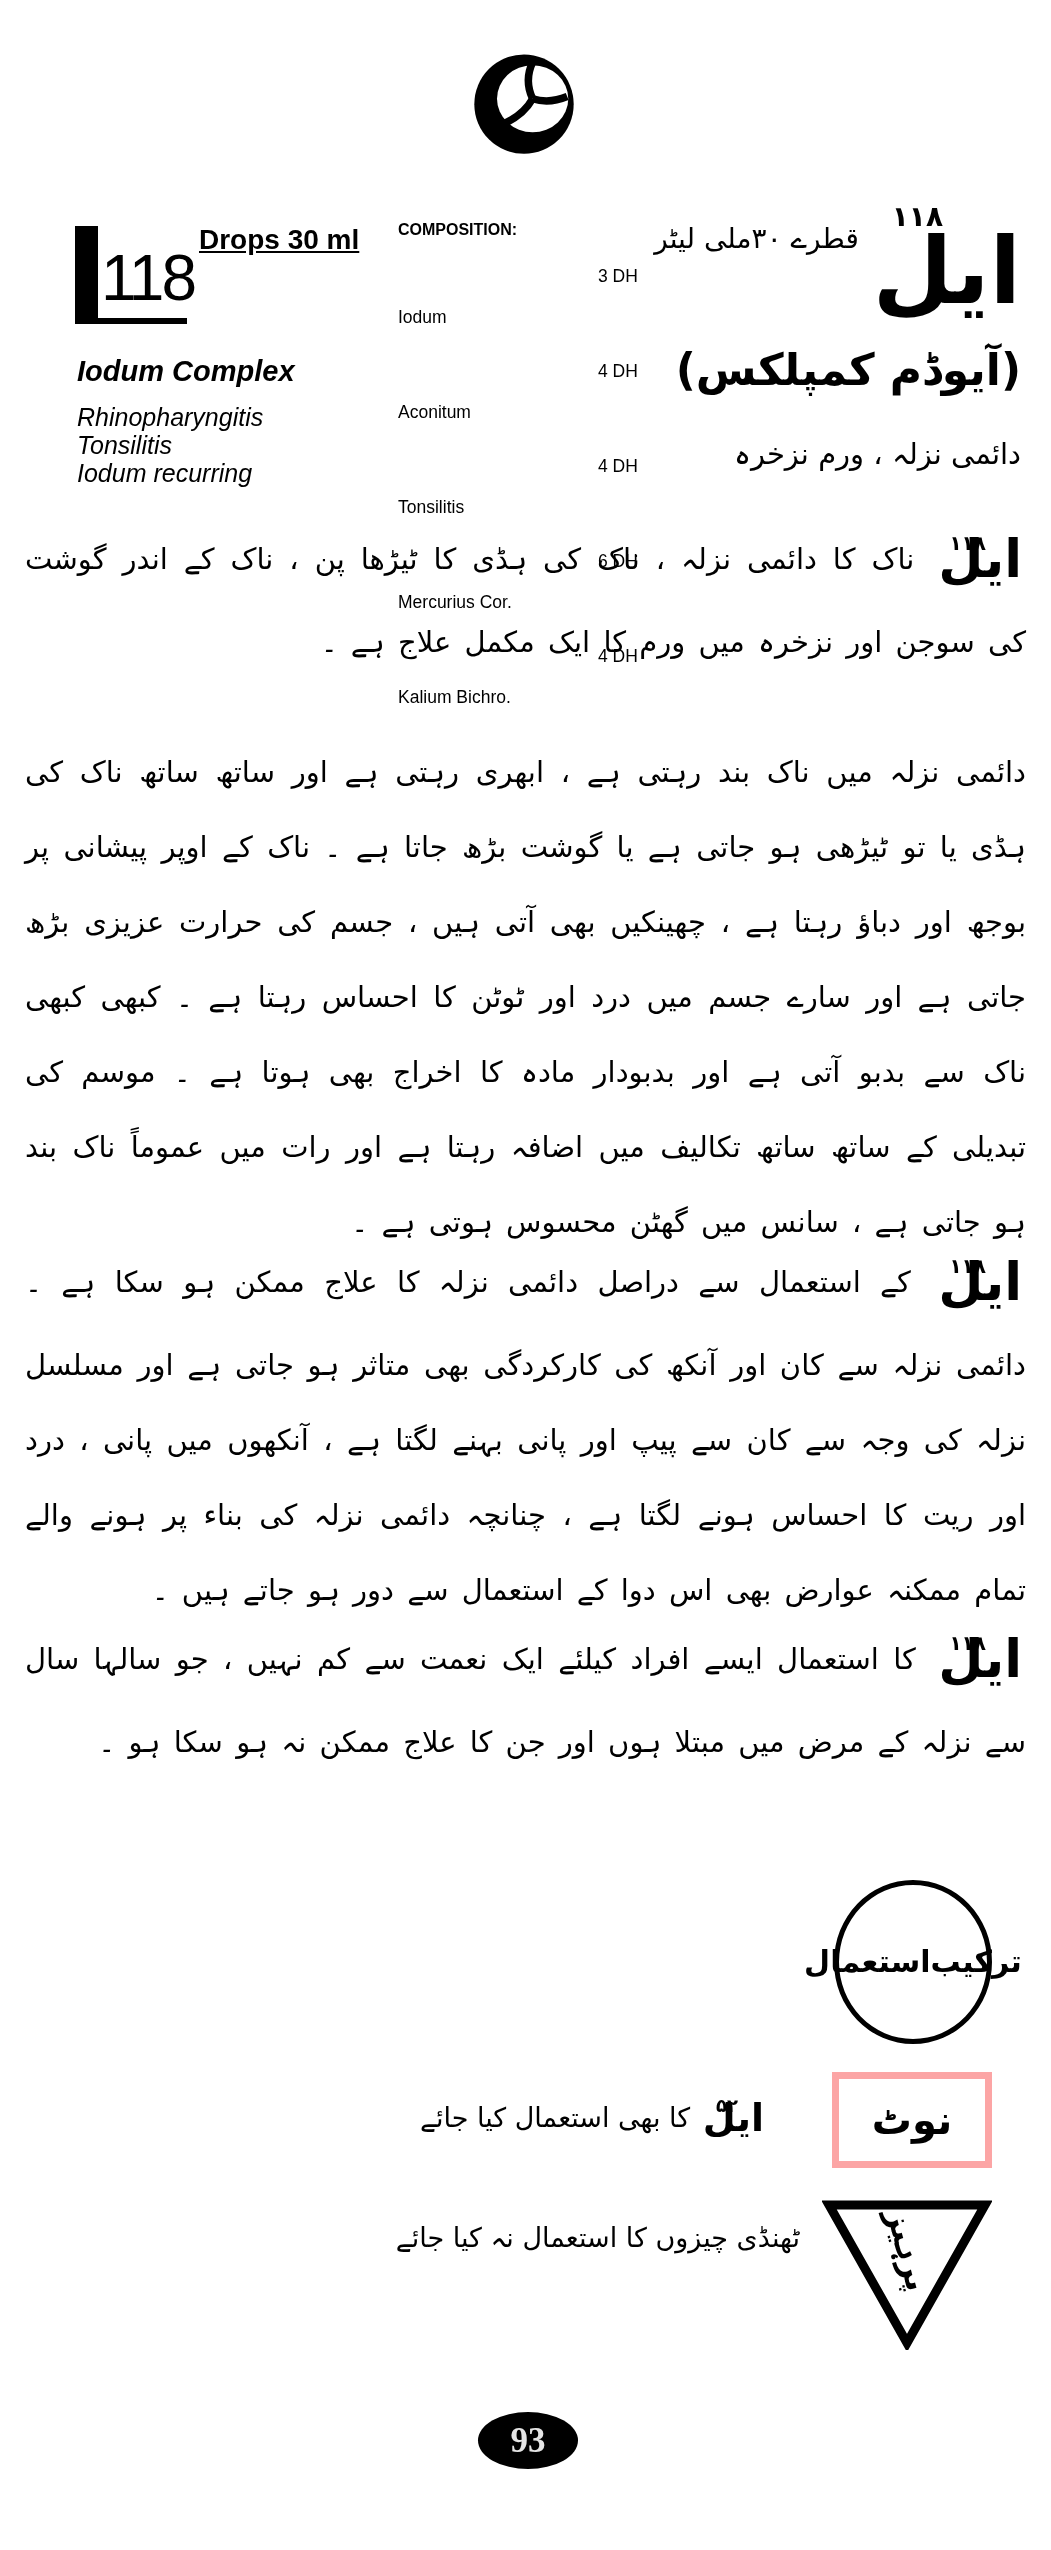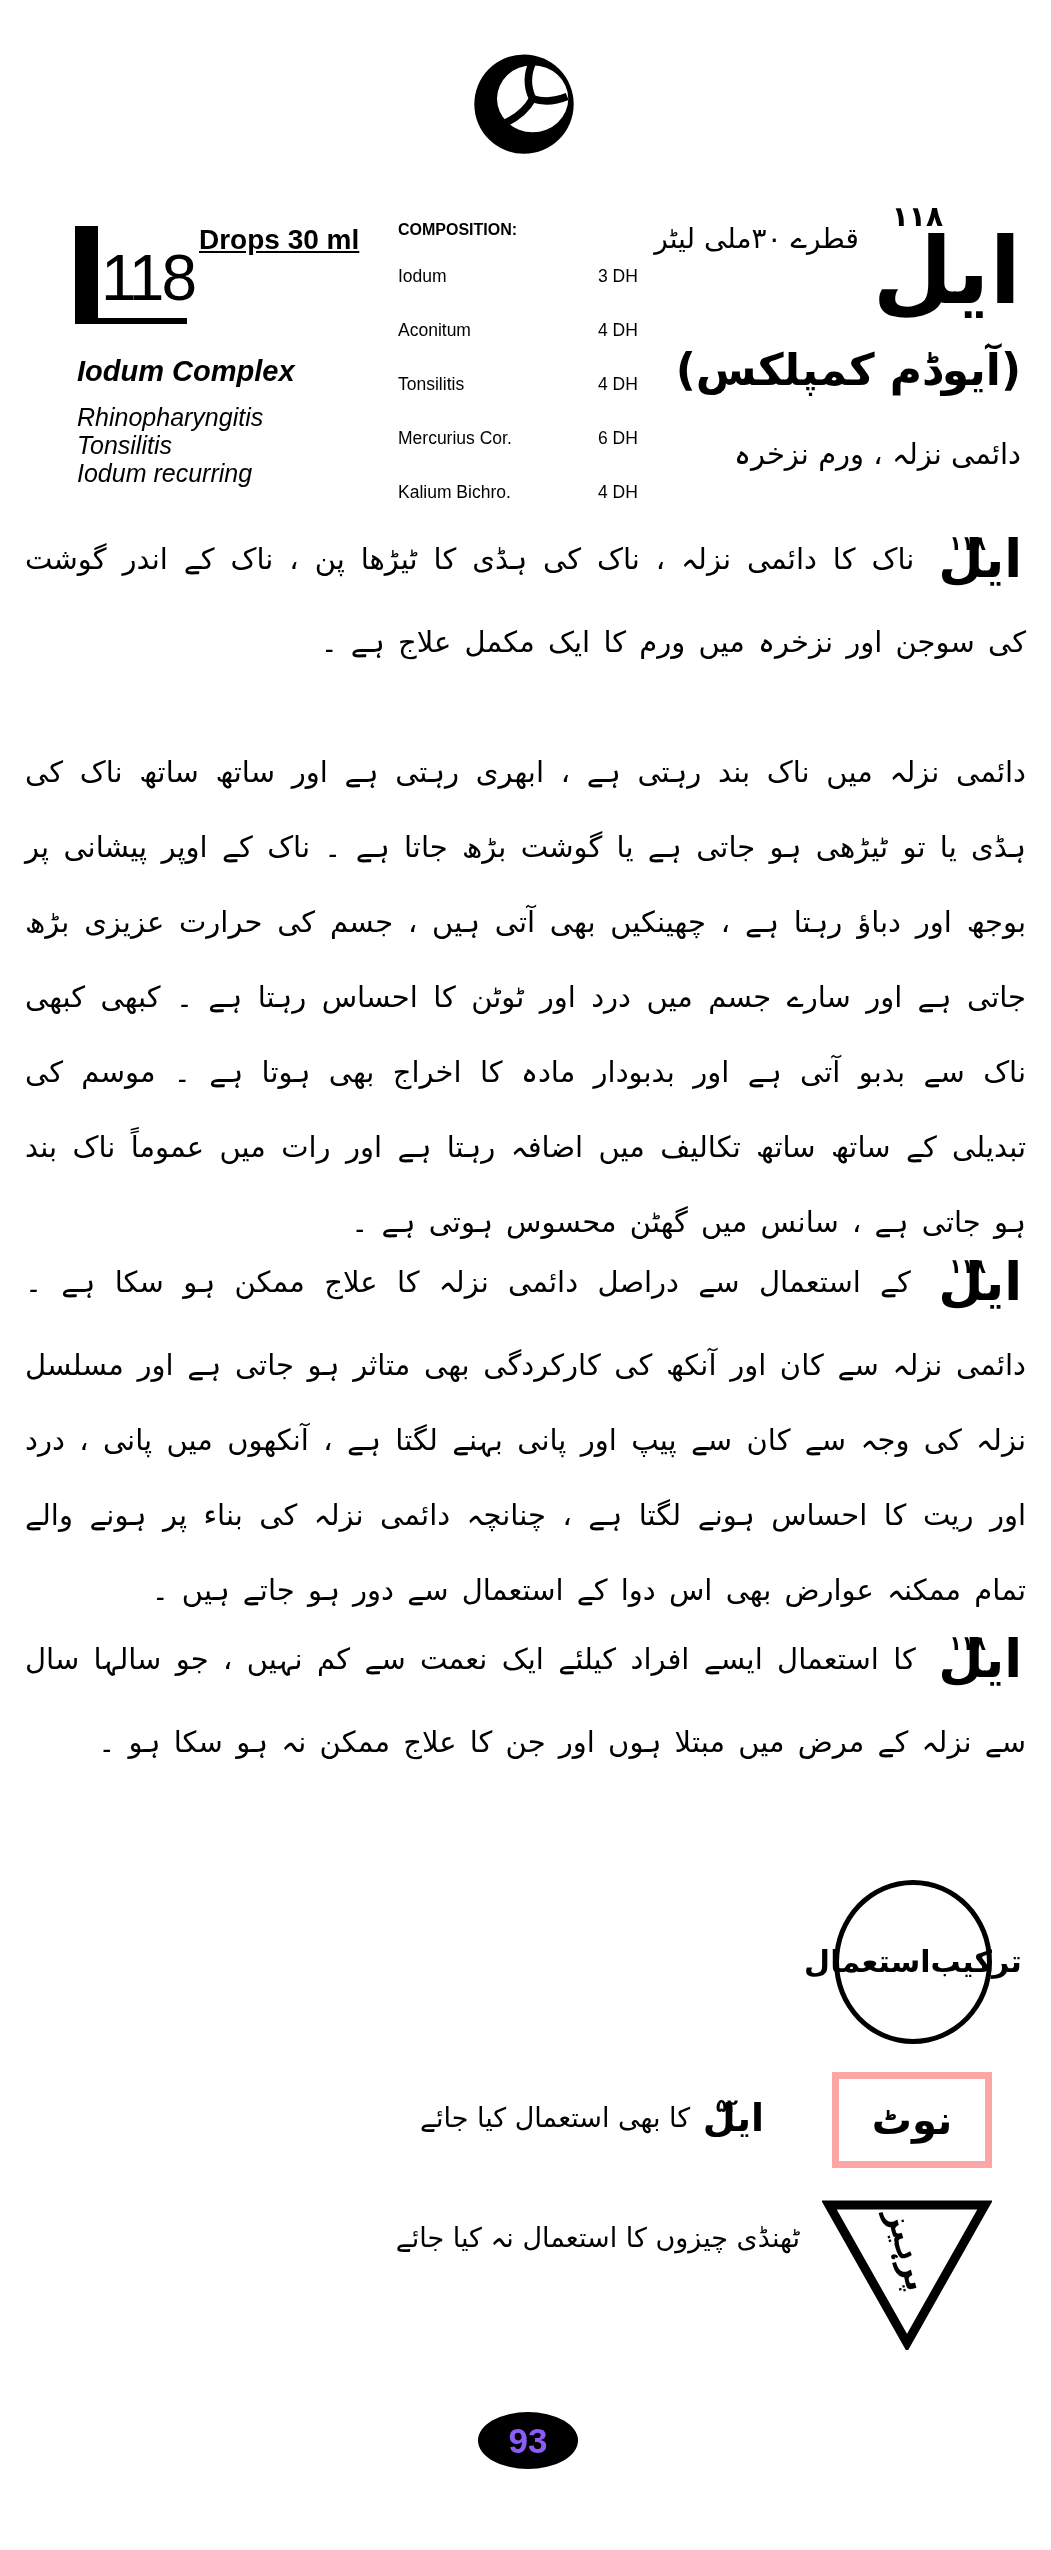--- a/index.html
+++ b/index.html
@@ -18,21 +18,21 @@
             line-height:1;letter-spacing:-3px;}
   .drops-label{position:absolute;left:124px;top:-2px;font-size:28px;font-weight:bold;white-space:nowrap;text-decoration:underline;}
 
   .en-name{left:77px;top:355px;font-size:29px;font-weight:bold;font-style:italic;white-space:nowrap;}
   .en-indications{left:77px;top:403px;font-size:25px;font-style:italic;line-height:28px;}
 
   
   .composition{left:398px;top:221px;width:252px;}
   .comp-title{font-size:16px;font-weight:bold;margin-bottom:27px;}
   .comp-row{display:flex;justify-content:space-between;font-size:17.5px;margin-bottom:33px;}
-  .comp-name{text-align:left;}
+  .comp-name{text-align:left;margin-top:41px;}
   .comp-pot{width:52px;text-align:left;}
 
   
   .ur{direction:rtl;font-family:"DejaVu Sans",sans-serif;}
 
   
   .ur-header{right:30px;top:200px;width:400px;text-align:right;}
   .ur-brand-row{display:flex;align-items:flex-start;gap:14px;height:140px;}
   .ur-brand{position:relative;display:inline-block;padding-top:26px;}
   .ur-brand-word{font-size:92px;font-weight:bold;line-height:1;}
@@ -62,21 +62,21 @@
   .caution-row{align-items:flex-start;}
   .caution-row .section-text{margin-top:14px;}
 
   .inline-brand{position:relative;display:inline-block;padding:0 2px 0 4px;vertical-align:-4px;}
   .ib-word{font-size:38px;font-weight:bold;line-height:.9;}
   .ib-num{position:absolute;top:-16px;right:28px;font-size:18px;font-weight:bold;}
 
   
   .page-badge{left:478px;top:2412px;width:100px;height:57px;background:#000;border-radius:50%;
               display:flex;align-items:center;justify-content:center;
-              color:#8b5cf6;font-size:35px;font-weight:bold;}
+              color:#e5e5e5;font-size:35px;font-weight:bold;font-family:Liberation Serif, serif;}
 </style>
 </head>
 <body>
 
 <div class="abs emblem">
   <svg viewBox="0 0 100 100" width="108" height="108">
     <circle cx="50" cy="52" r="46" fill="#000"></circle>
     <ellipse cx="58" cy="47" rx="33" ry="31" fill="#fff"></ellipse>
     <path d="M58 47 Q50 30 58 13" stroke="#000" stroke-width="7" fill="none"></path>
     <path d="M58 47 Q73 52 90 45" stroke="#000" stroke-width="7" fill="none"></path>

